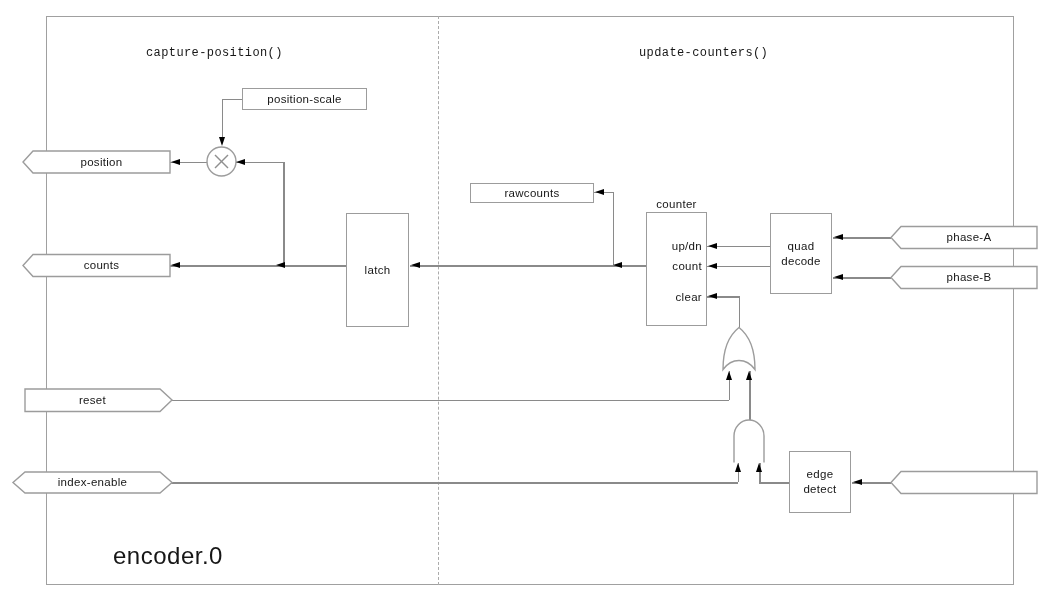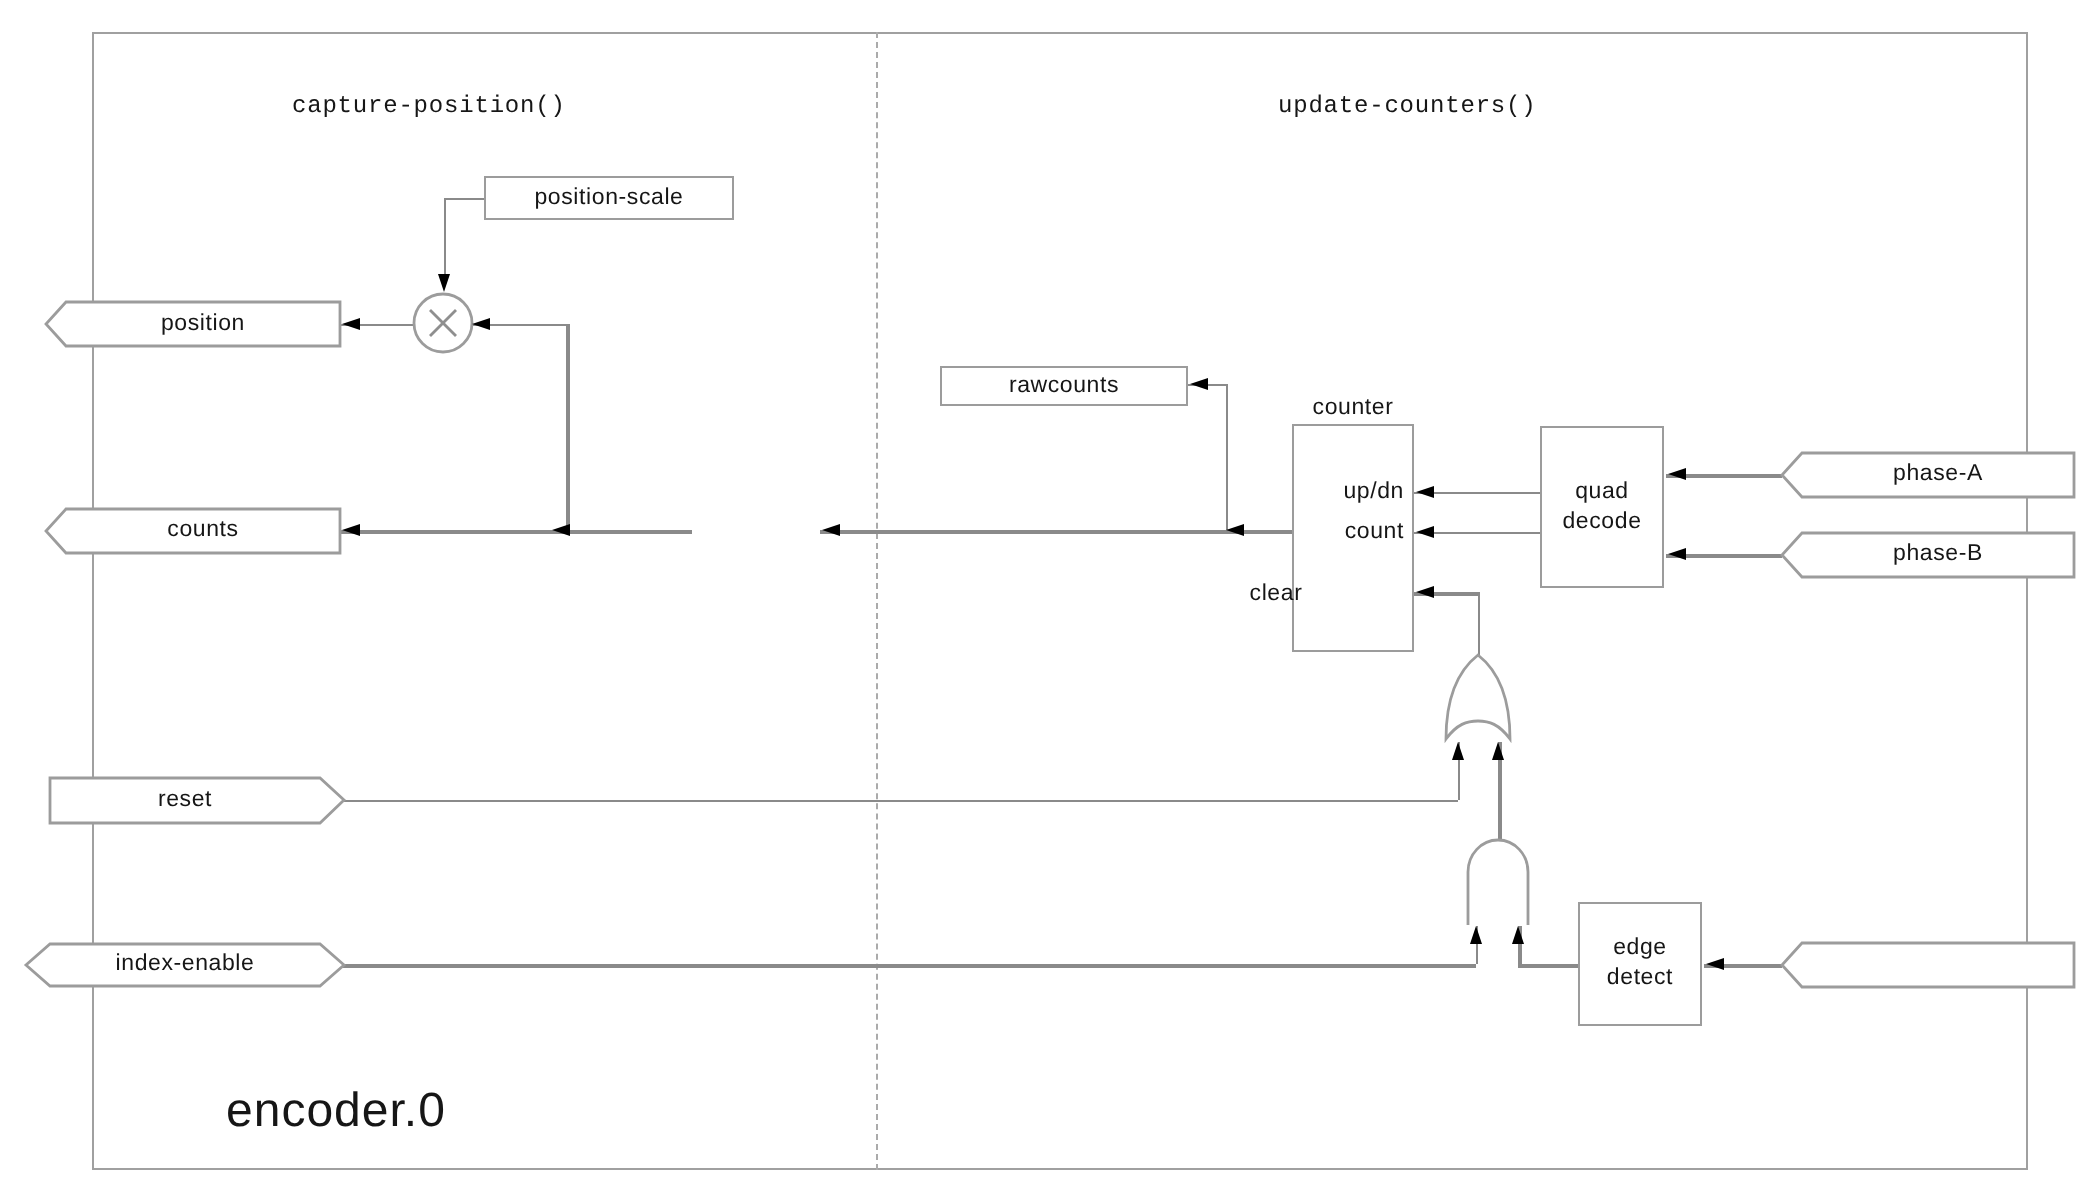--- a/index.html
+++ b/index.html
@@ -117,25 +117,28 @@
       <path d="M 734 462.5 L 734 436 A 15 16 0 0 1 764 436 L 764 462.5" fill="none"></path>
     </g>
   </svg>
 
   <div class="block" style="left:242px;top:88px;width:125px;height:22px;">
     <span class="lbl">position-scale</span>
   </div>
   <div class="block" style="left:470px;top:183px;width:124px;height:20px;">
     <span class="lbl">rawcounts</span>
   </div>
+  <div class="block" style="left:346px;top:213px;width:63px;height:114px;">
+    <span class="lbl">latch</span>
+  </div>
   <div class="block" style="left:646px;top:212px;width:61px;height:114px;"></div>
   <div class="free-label lbl" style="left:646px;top:197px;width:61px;text-align:center;">counter</div>
   <div class="counter-in" style="left:650px;top:240px;">up/dn</div>
   <div class="counter-in" style="left:650px;top:260px;">count</div>
-  <div class="counter-in" style="left:612px;top:290.5px;text-align:center;">clear</div>
+  <div class="counter-in" style="left:650px;top:290.5px;">clear</div>
   <div class="block" style="left:770px;top:213px;width:62px;height:81px;">
     <div class="lbl two-line">
       <div>quad</div>
       <div>decode</div>
     </div>
   </div>
   <div class="block" style="left:789px;top:451px;width:62px;height:62px;">
     <div class="lbl two-line">
       <div>edge</div>
       <div>detect</div>

